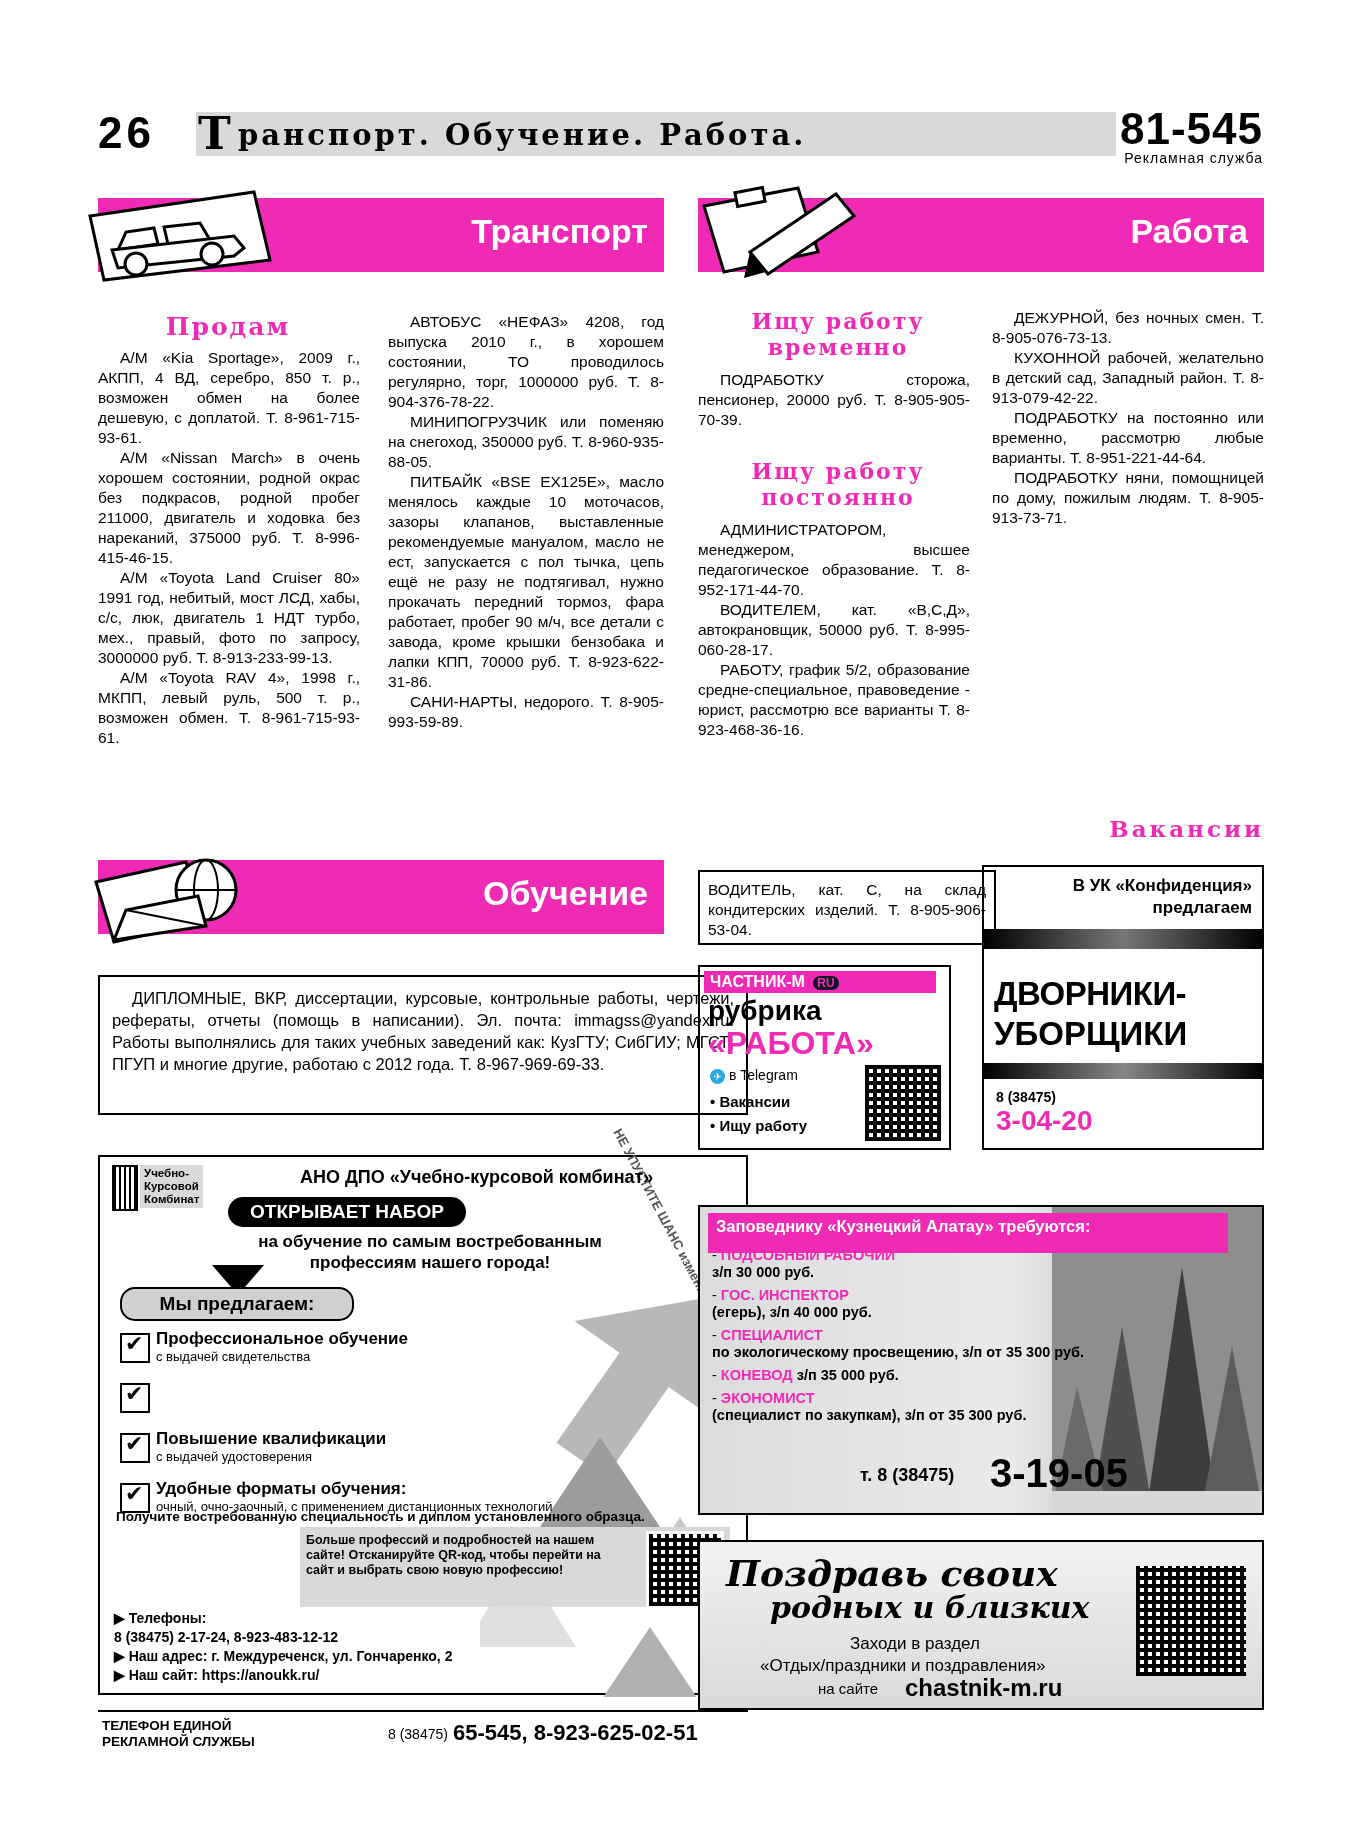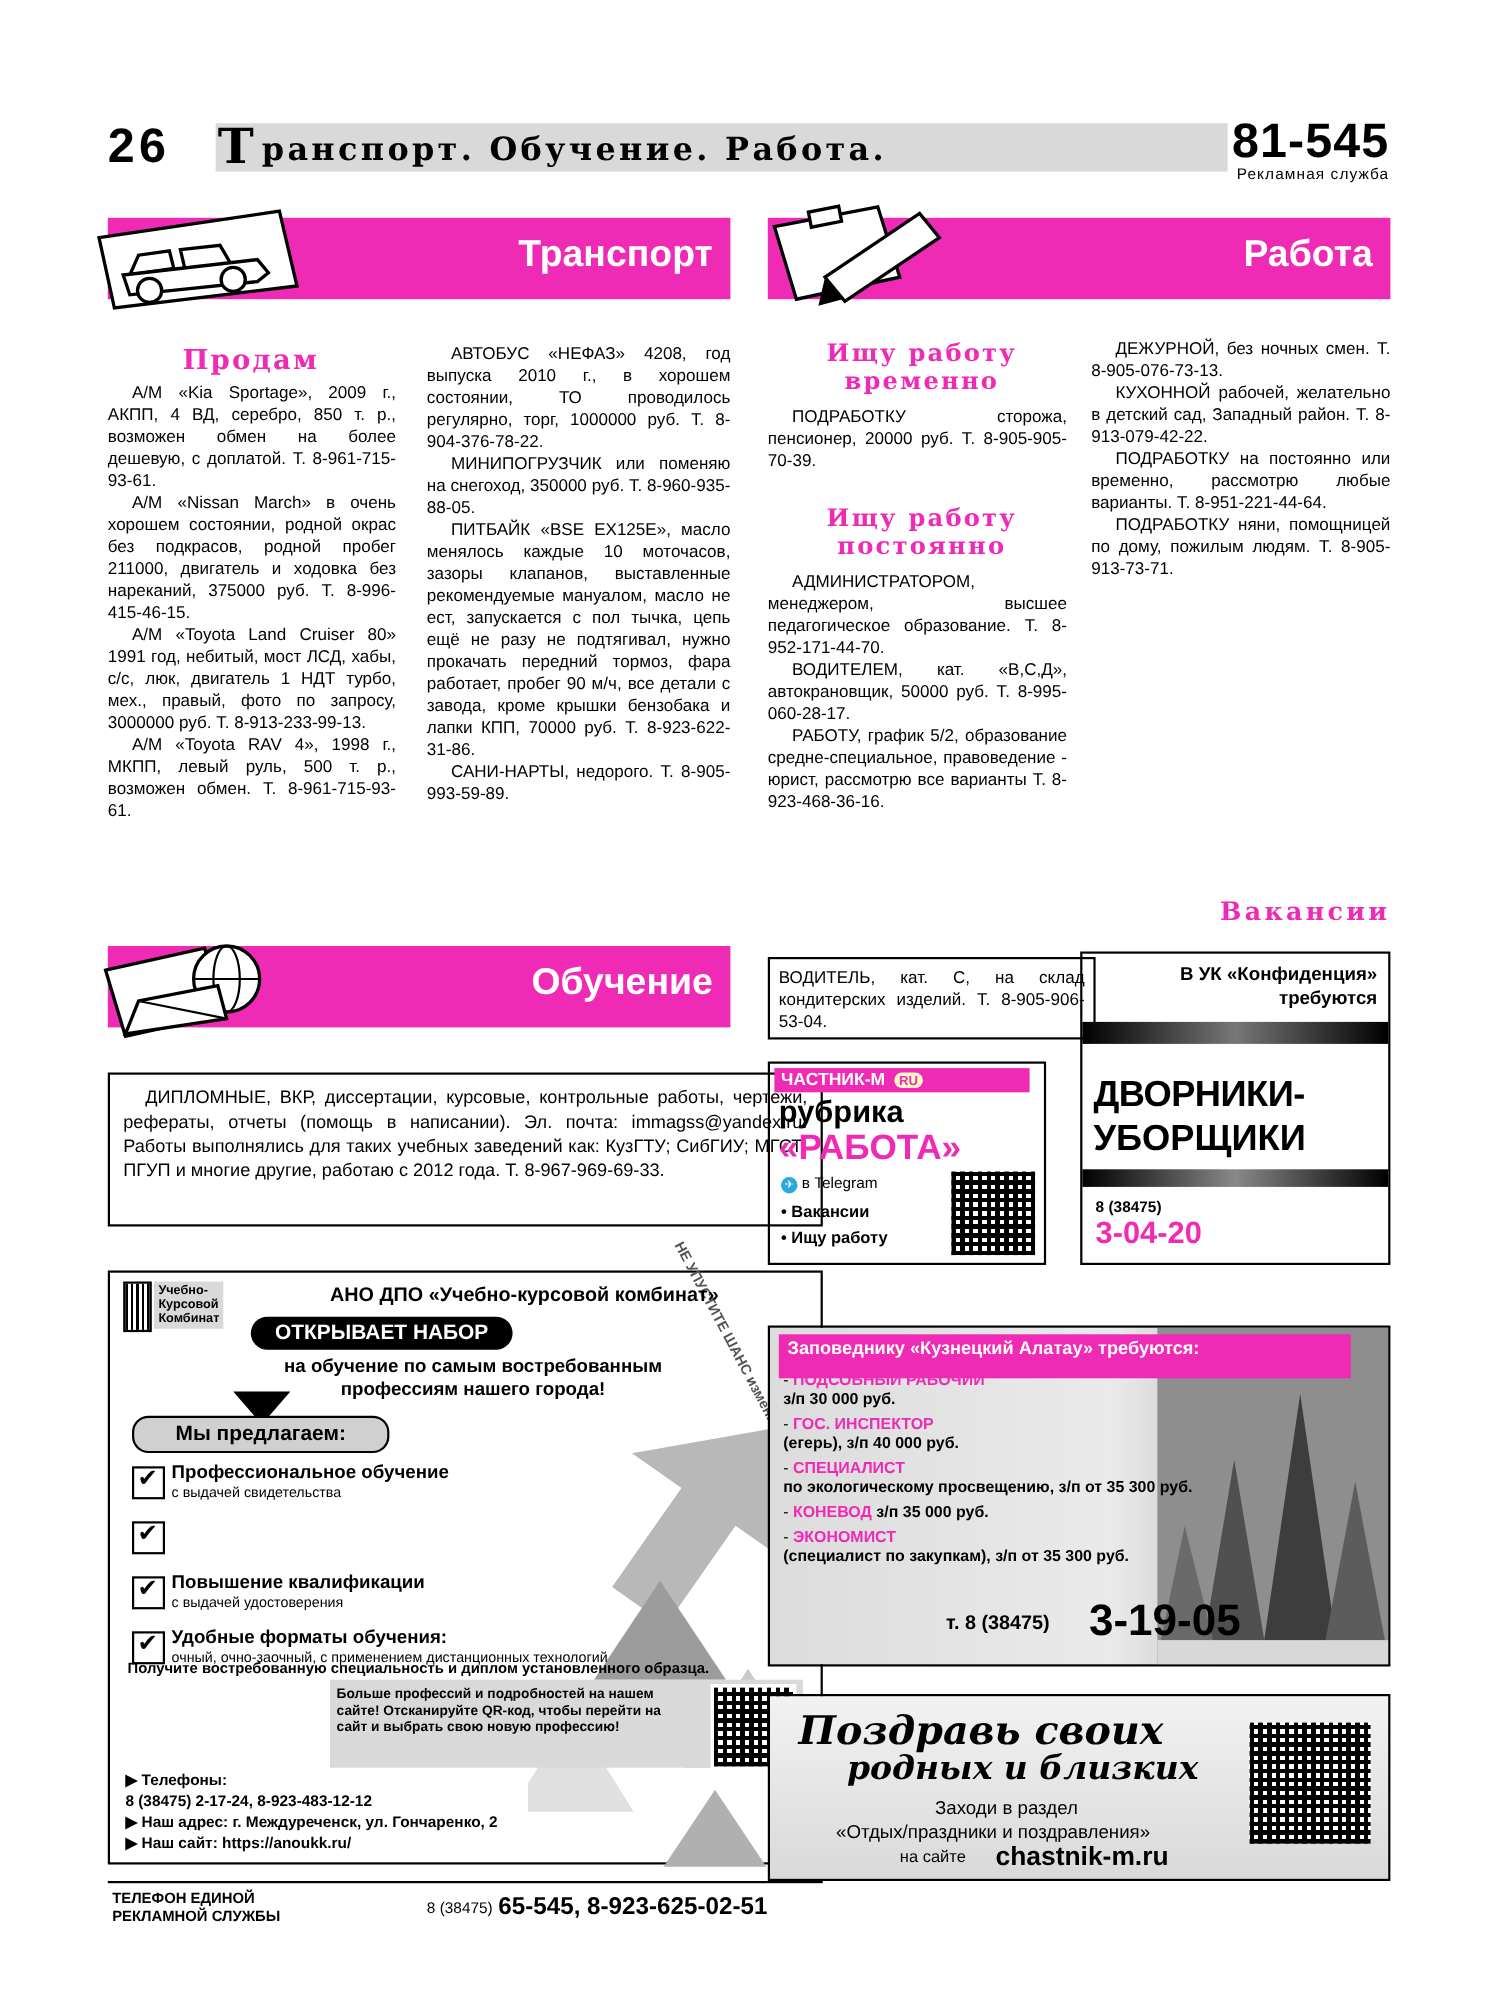--- a/index.html
+++ b/index.html
@@ -245,37 +245,37 @@
     <div class="num">65-545, 8-923-625-02-51</div>
   </div>
 
   <div class="box" id="voditel">
     <div style="font-size:15.5px;line-height:20px;text-align:justify;">ВОДИТЕЛЬ, кат. С, на склад кондитерских изделий. Т. 8-905-906-53-04.</div>
   </div>
 
   <div class="box" id="chastnik">
     <div style="position:absolute;left:4px;top:4px;width:226px;height:22px;background:#ef2ab5;color:#fff;font-size:16px;font-weight:bold;padding-left:6px;line-height:22px;">
       <span>ЧАСТНИК-М</span>
-      <span style="background:#fef9c3;color:#ef2ab5;padding:0 4px;margin-left:4px;border-radius:7px;font-size:12px;">RU</span>
+      <span style="background:#0f172a;color:#ef2ab5;padding:0 4px;margin-left:4px;border-radius:7px;font-size:12px;">RU</span>
     </div>
     <div style="position:absolute;left:8px;top:28px;font-size:28px;font-weight:bold;">рубрика</div>
     <div style="position:absolute;left:8px;top:58px;font-size:32px;font-weight:bold;color:#ef2ab5;">«РАБОТА»</div>
     <div style="position:absolute;left:10px;top:100px;font-size:14px;">
       <span style="display:inline-block;width:15px;height:15px;border-radius:50%;background:#2aa8e0;color:#fff;font-size:10px;text-align:center;line-height:15px;">✈</span>
       <span>в Telegram</span>
     </div>
     <div style="position:absolute;left:10px;top:126px;font-size:15px;font-weight:bold;">• <span>Вакансии</span></div>
     <div style="position:absolute;left:10px;top:150px;font-size:15px;font-weight:bold;">• <span>Ищу работу</span></div>
     <div class="qr" style="position:absolute;right:8px;top:98px;width:76px;height:76px;"></div>
   </div>
 
   <div class="box" id="konfid">
     <div style="position:absolute;right:10px;top:8px;text-align:right;font-size:17px;font-weight:bold;line-height:22px;">
       <span>В УК «Конфиденция»</span><br>
-      <span>требуются</span>
+      <span>предлагаем</span>
     </div>
     <div style="position:absolute;left:0;top:62px;width:100%;height:20px;background:linear-gradient(90deg,#000,#777,#000);"></div>
     <div style="position:absolute;left:10px;top:108px;font-size:33px;font-weight:bold;letter-spacing:-0.5px;">ДВОРНИКИ-</div>
     <div style="position:absolute;left:10px;top:148px;font-size:33px;font-weight:bold;">УБОРЩИКИ</div>
     <div style="position:absolute;left:0;top:196px;width:100%;height:16px;background:linear-gradient(90deg,#000,#888,#000);"></div>
     <div style="position:absolute;left:12px;top:222px;font-size:14px;font-weight:bold;">8 (38475)</div>
     <div style="position:absolute;left:12px;top:238px;font-size:28px;font-weight:bold;color:#ef2ab5;">3-04-20</div>
   </div>
 
   <div class="box" id="zapoved" style="background:linear-gradient(90deg,#dcdcdc 0%,#eaeaea 55%,#9a9a9a 100%);">

